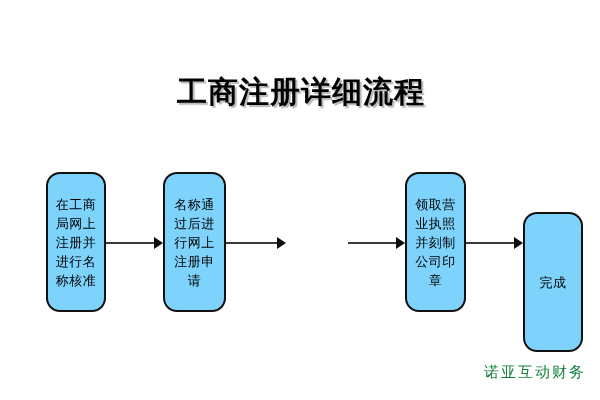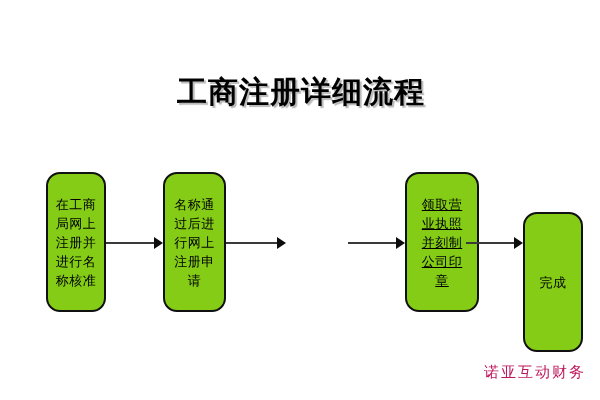--- a/index.html
+++ b/index.html
@@ -50,42 +50,42 @@
     height: 142px;
   }
 
   .node {
     position: absolute;
     top: 0;
     height: 140px;
     box-sizing: border-box;
     border: 2px solid #111111;
     border-radius: 14px;
-    background: #84cc16;
+    background: #7dd3fc;
     display: flex;
     align-items: center;
     justify-content: center;
     text-align: center;
   }
 
   .node-label {
     font-size: 13px;
     line-height: 19px;
     color: #000000;
     letter-spacing: 0.5px;
     display: block;
     white-space: pre-line;
     font-weight: normal;
   }
 
   
   .node-0 { left: 38px;  width: 60px; }
   .node-1 { left: 155px; width: 63px; }
   .node-2 { left: 278px; width: 62px; }
-  .node-3 { left: 397px; width: 74px; text-decoration: underline; }
+  .node-3 { left: 397px; width: 61px; }
   .node-4 { left: 515px; width: 60px; margin-top: 40px; }
 
   
   .arrow {
     position: absolute;
     top: 65px;
     height: 12px;
   }
   .arrow .shaft {
     position: absolute;
@@ -111,21 +111,21 @@
   .arrow-2 { left: 340px; width: 57px; }
   .arrow-3 { left: 458px; width: 57px; }
 
   
   .watermark {
     position: absolute;
     right: 22px;
     bottom: 18px;
     font-size: 15px;
     letter-spacing: 2px;
-    color: #be185d;
+    color: #15803d;
     white-space: nowrap;
   }
 </style>
 </head>
 <body>
 
 <div id="canvas">
 
   <div class="title">工商注册详细流程</div>
 

